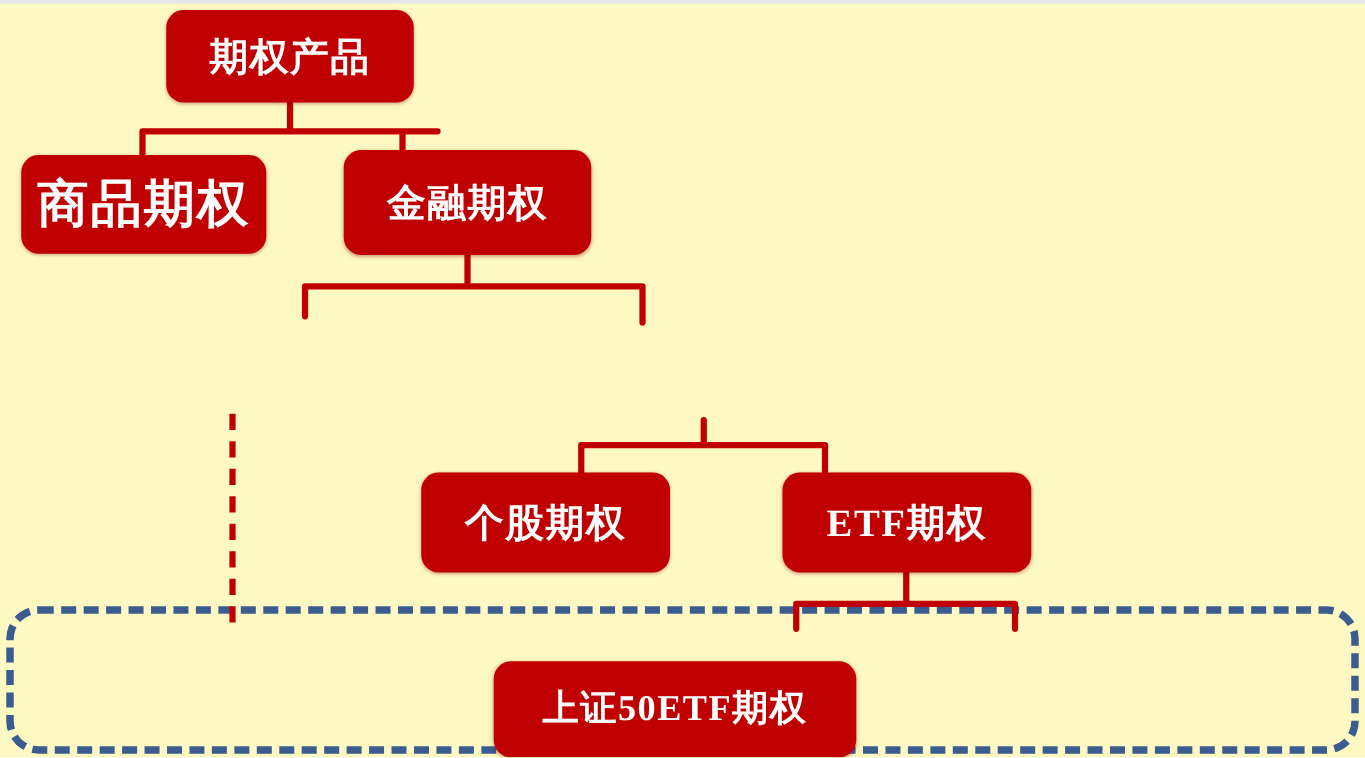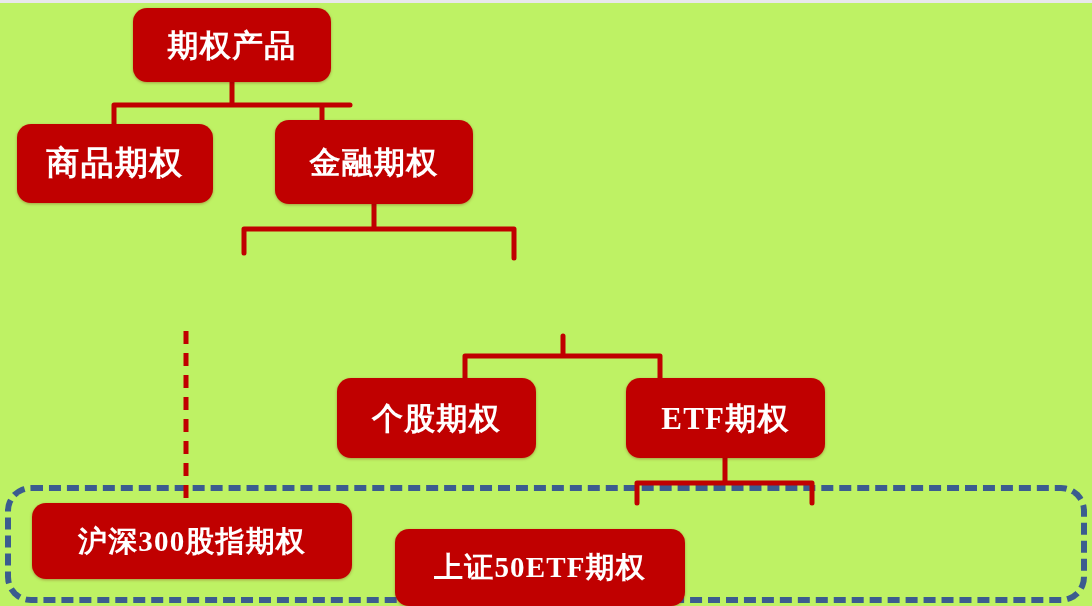--- a/index.html
+++ b/index.html
@@ -4,21 +4,21 @@
 <style>
   html, body {
     margin: 0;
     padding: 0;
     background: #ffffff;
   }
   #canvas {
     position: relative;
     width: 1092px;
     height: 606px;
-    background: #bef264;
+    background: #fef9c3;
     overflow: hidden;
     font-family: "Liberation Serif", "DejaVu Serif", serif;
   }
   .top-rule {
     position: absolute;
     left: 0;
     top: 0;
     width: 1092px;
     height: 3px;
     background: #e8e8ec;
@@ -76,28 +76,27 @@
 
     <path fill="none" stroke="#c00000" stroke-width="5" stroke-linecap="round" stroke-linejoin="round" d="M 563 336 L 563 356 M 465 356 L 660 356 M 465 356 L 465 378 M 660 356 L 660 378"></path>
 
     <path fill="none" stroke="#c00000" stroke-width="5" stroke-linecap="round" stroke-linejoin="round" d="M 725 458 L 725 483 M 637 483 L 812 483 M 637 483 L 637 503 M 812 483 L 812 503"></path>
 
     <path fill="none" stroke="#c00000" stroke-width="5" stroke-linecap="butt" stroke-dasharray="13 9" d="M 186 331 L 186 503"></path>
   </svg>
 
   <div class="node" style="left:133px; top:8px; width:198px; height:74px; font-size:31px;">期权产品</div>
 
-  <div class="node" style="left:17px; top:124px; width:196px; height:79px; font-size:33px;">商品期权</div>
+  <div class="node" style="left:17px; top:124px; width:196px; height:79px; font-size:41px;">商品期权</div>
 
   <div class="node" style="left:275px; top:120px; width:198px; height:84px; font-size:31px;">金融期权</div>
 
 
 
   <div class="node" style="left:317px; top:378px; width:199px; height:80px; font-size:31px;margin-left:20px;">个股期权</div>
 
   <div class="node" style="left:626px; top:378px; width:199px; height:80px; font-size:31px;">ETF期权</div>
 
-  <div class="node" style="left:32px; top:503px; width:320px; height:76px; font-size:29px;">沪深300股指期权</div>
 
   <div class="node" style="left:395px; top:501px; width:290px; height:77px; font-size:29px;margin-top:28px;">上证50ETF期权</div>
 
 
 </div>
 
 </body></html>

